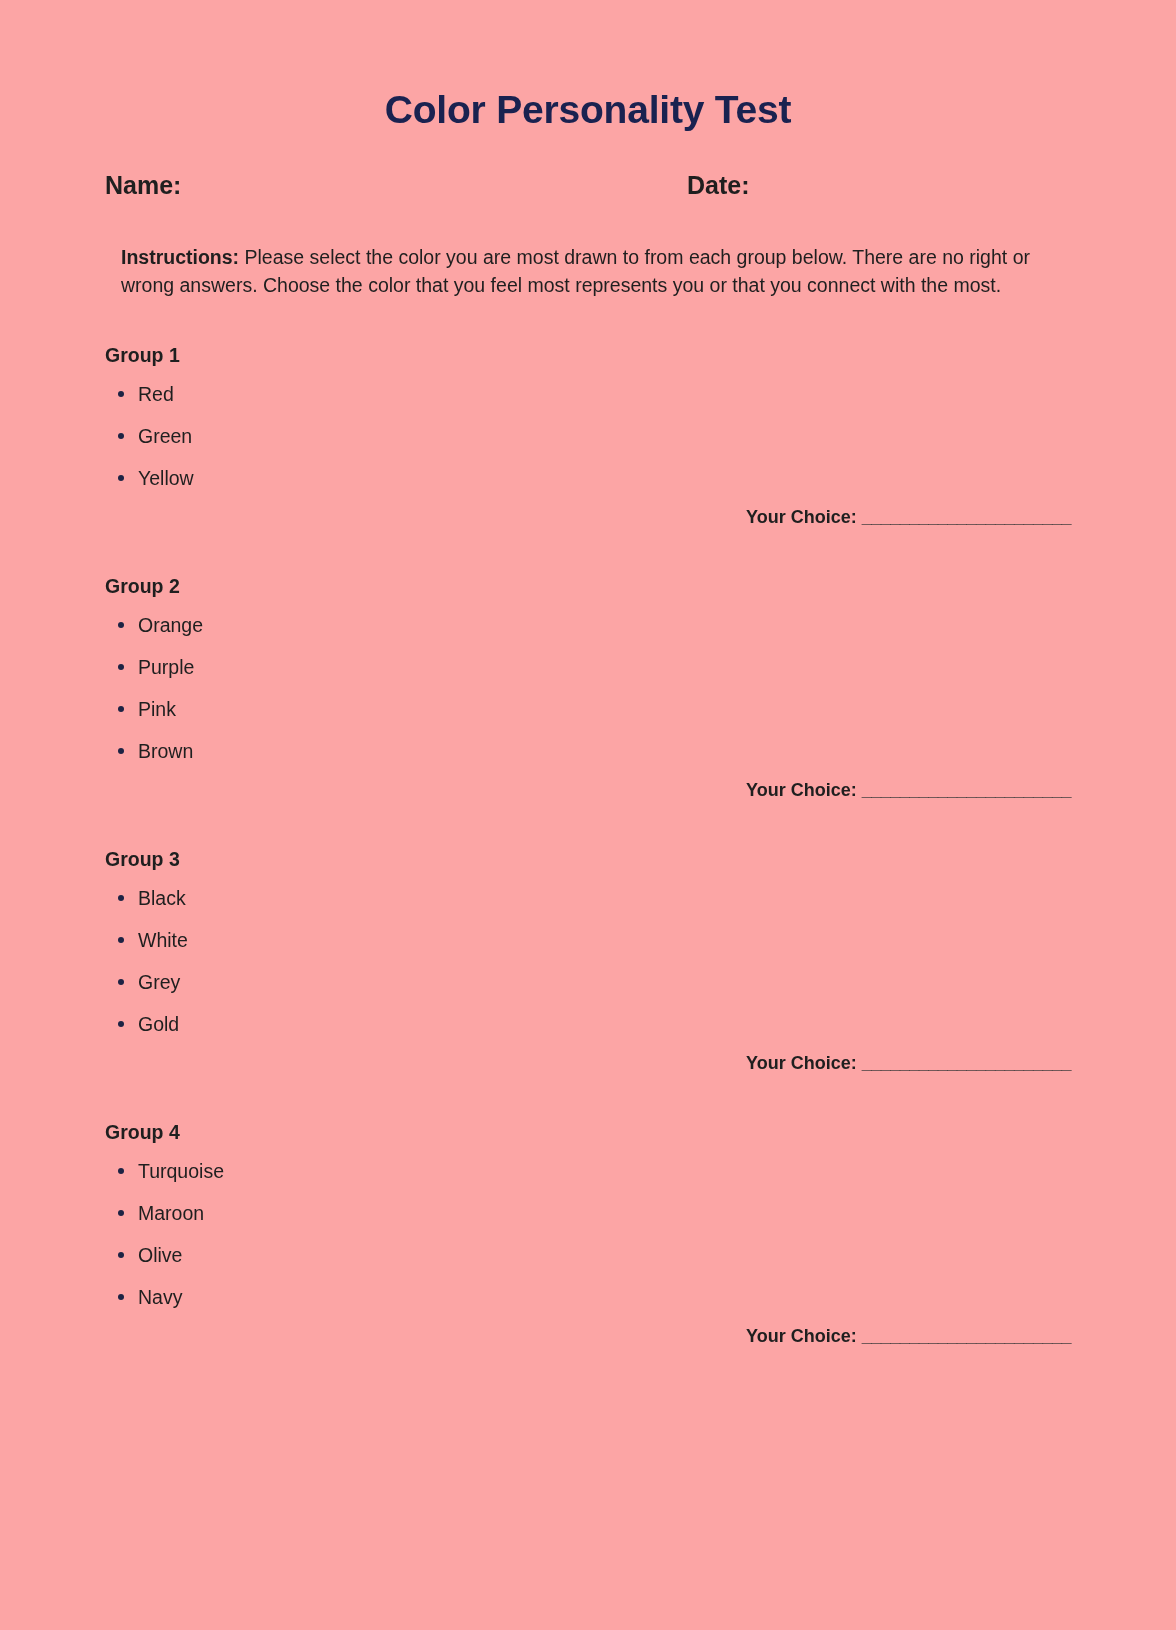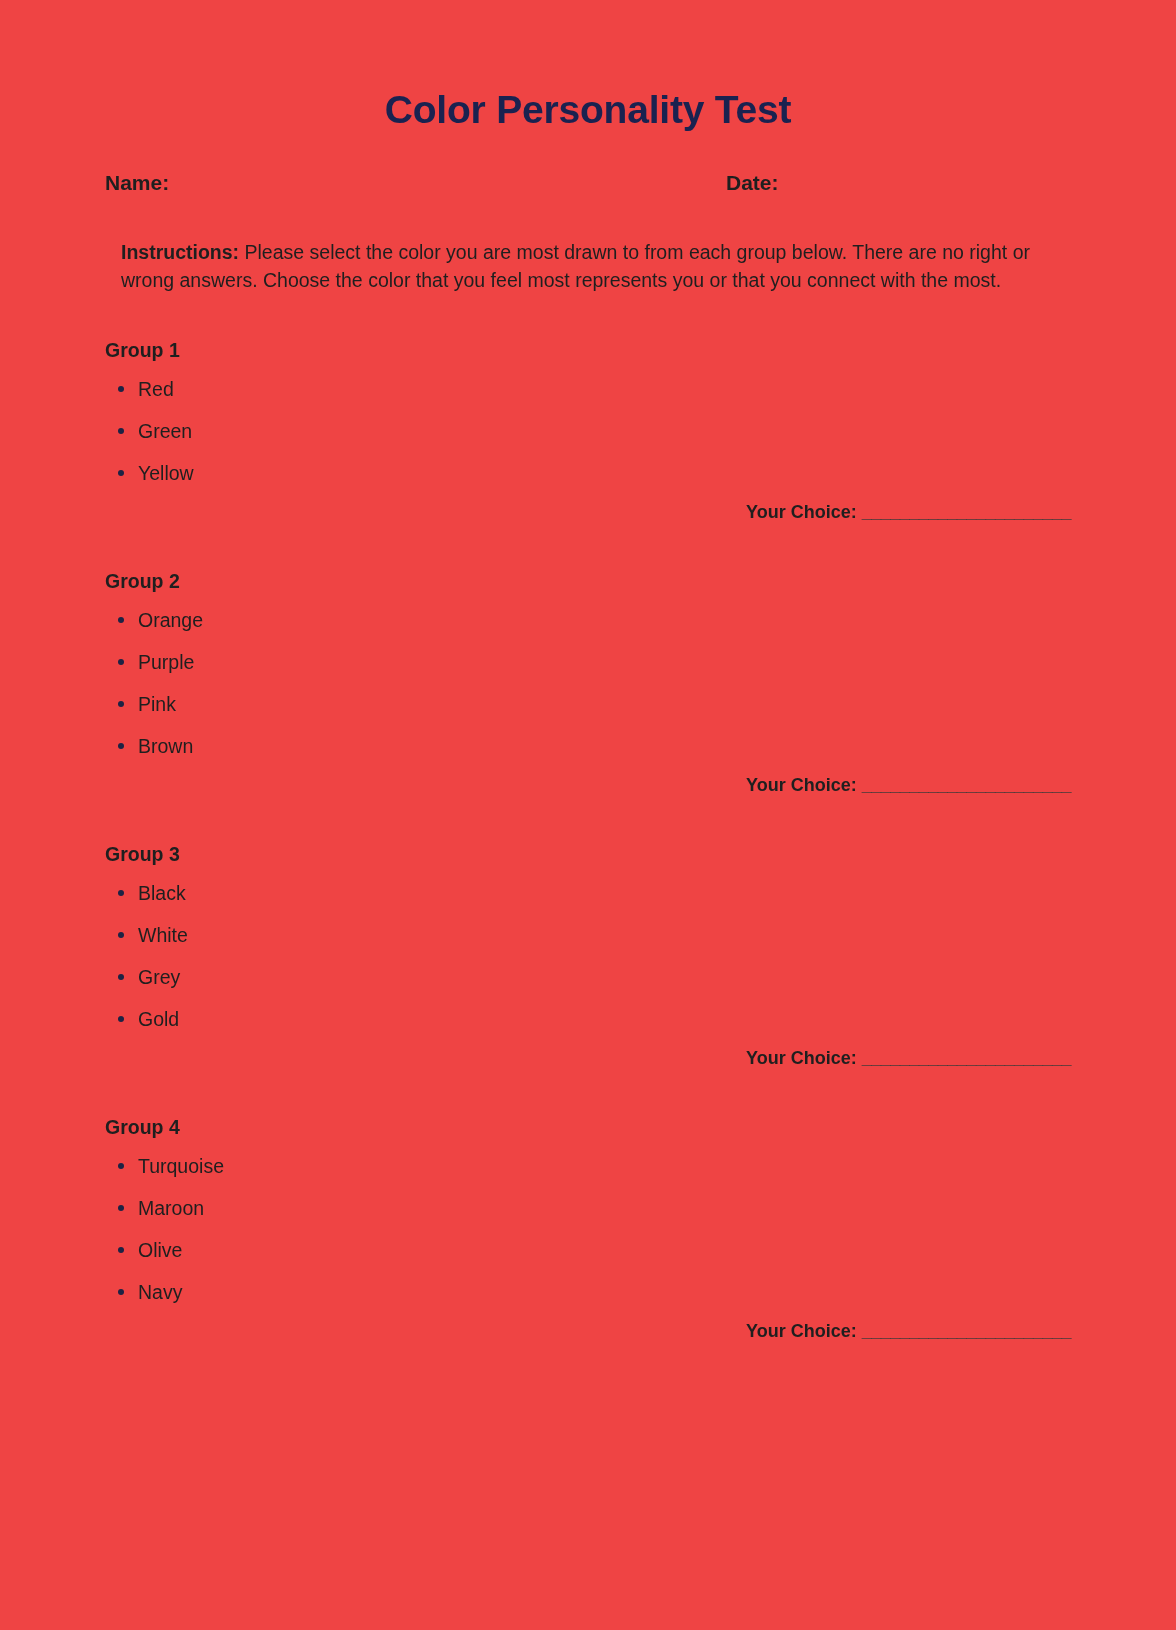--- a/index.html
+++ b/index.html
@@ -14,48 +14,47 @@
     position: relative;
     font-family: "Liberation Sans", sans-serif;
     color: #222222;
     -webkit-font-smoothing: antialiased;
   }
   .page {
     position: absolute;
     left: 0; top: 0;
     width: 1176px;
     height: 1630px;
-    background: #ef4444;
+    background: #fca5a5;
     box-sizing: border-box;
     padding: 0 105px;
   }
   .doc-title {
     margin: 0;
     padding-top: 88px;
     text-align: center;
     font-size: 39px;
     font-weight: bold;
     letter-spacing: -0.2px;
     color: #1a2250;
     line-height: 1.15;
   }
   .meta-row {
     display: flex;
     margin-top: 38px;
-    font-size: 21px;
+    font-size: 25px;
     font-weight: bold;
     color: #1f1f1f;
   }
   .meta-name {
     width: 582px;
     flex: 0 0 582px;
   }
   .meta-date {
     flex: 1 1 auto;
-    margin-left: 39px;
   }
   .instructions {
     margin-top: 44px;
     font-size: 19.5px;
     line-height: 1.42;
     color: #1f1f1f;
     max-width: 912px;
     margin-left: 16px;
   }
   .instructions .lead {

